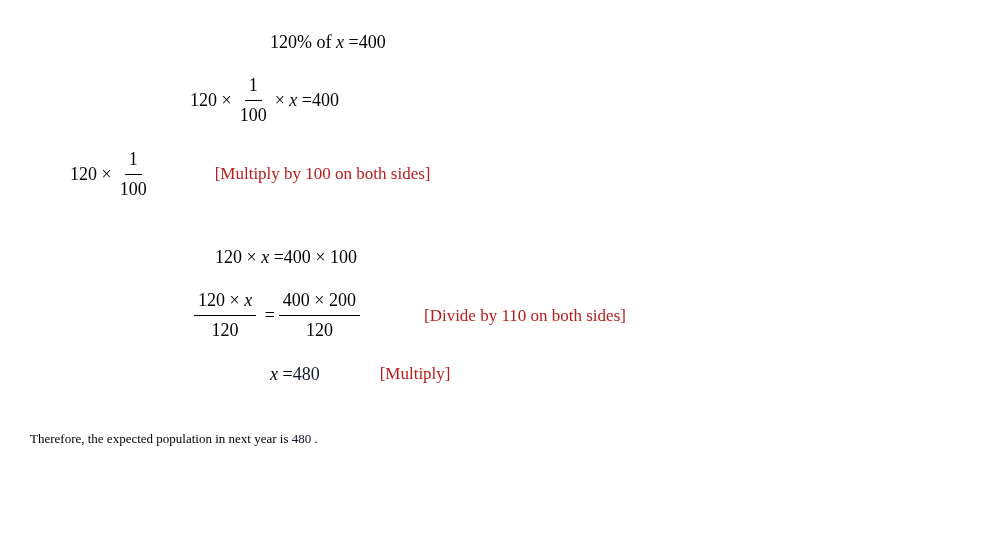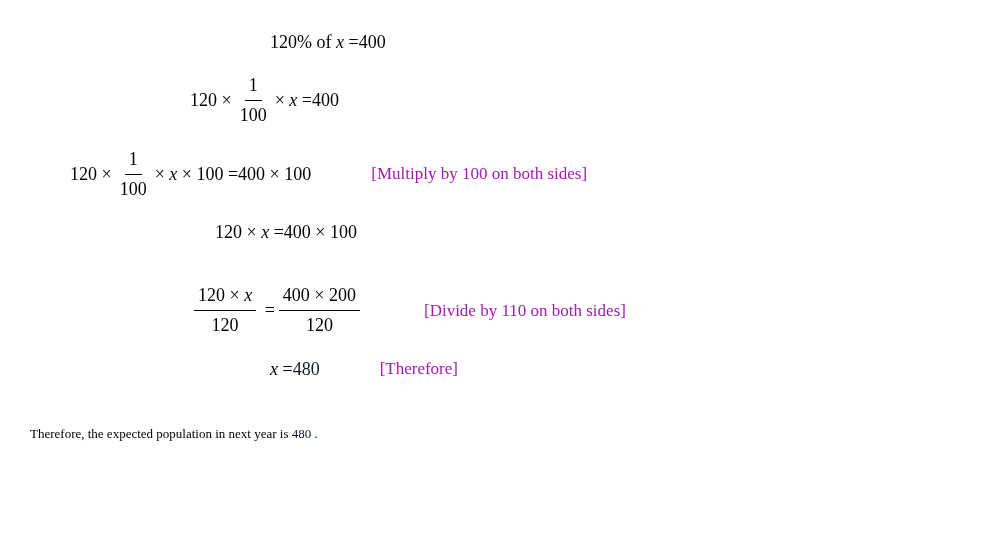--- a/index.html
+++ b/index.html
@@ -59,25 +59,25 @@
     .math-row.row-2 {
       padding-left: 120px;
     }
 
     .math-row.row-3 {
       padding-left: 0px;
     }
 
     .math-row.row-4 {
       padding-left: 145px;
+      margin-top: 25px;
     }
 
     .math-row.row-5 {
       padding-left: 120px;
-      margin-top: 20px;
     }
 
     .math-row.row-6 {
       padding-left: 200px;
     }
 
     .fraction {
       display: inline-flex;
       flex-direction: column;
       align-items: center;
@@ -91,21 +91,21 @@
       text-align: center;
     }
 
     .fraction .denominator {
       padding: 2px 4px 0 4px;
       text-align: right;
     }
 
     .annotation {
       margin-left: 60px;
-      color: #a21caf;
+      color: #b91c1c;
       font-size: 17px;
     }
 
     .green {
       color: #0f172a;
     }
 
     .conclusion {
       margin-top: 16px;
       line-height: 1.6;
@@ -132,21 +132,20 @@
       </span>
       <span>× <span class="italic">x</span>&nbsp;=400</span>
     </div>
 
     <div class="math-row row-3">
       <span>120 ×</span>
       <span class="fraction">
         <span class="numerator">1</span>
         <span class="denominator">100</span>
       </span>
-      <span>× <span class="italic">x</span> × 100 =400 × 100</span>
       <span class="annotation">[Multiply by 100 on both sides]</span>
     </div>
 
     <div class="math-row row-4">
       <span>120 × <span class="italic">x</span>&nbsp;=400 × 100</span>
     </div>
 
     <div class="math-row row-5">
       <span class="fraction">
         <span class="numerator">120 × <span class="italic">x</span></span>
@@ -156,21 +155,21 @@
       <span class="fraction">
         <span class="numerator">400 × 200</span>
         <span class="denominator">120</span>
       </span>
       <span class="annotation">[Divide by 110 on both sides]</span>
     </div>
 
     <div class="math-row row-6">
       <span><span class="italic">x</span>&nbsp;=</span>
       <span class="green">480</span>
-      <span class="annotation">[Therefore]</span>
+      <span class="annotation">[Multiply]</span>
     </div>
 
   </div>
 
   <p class="conclusion">
     <span>Therefore, the expected population in next year is</span>
     <span class="green">480</span>
     <span>.</span>
   </p>
 

